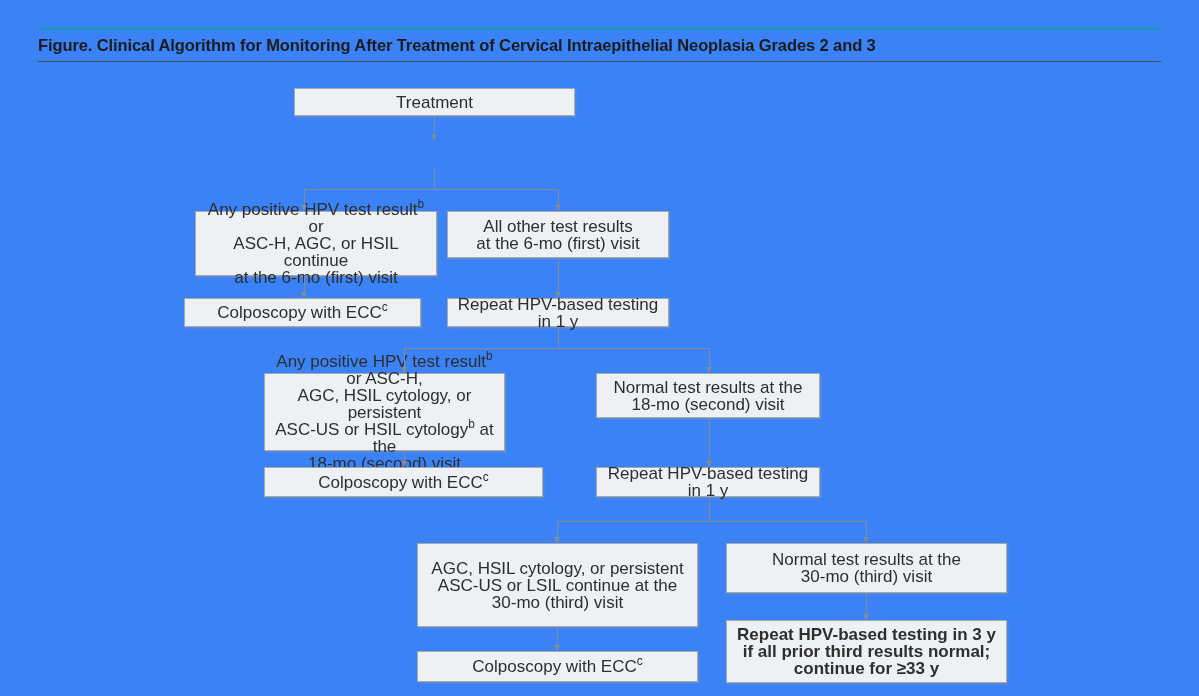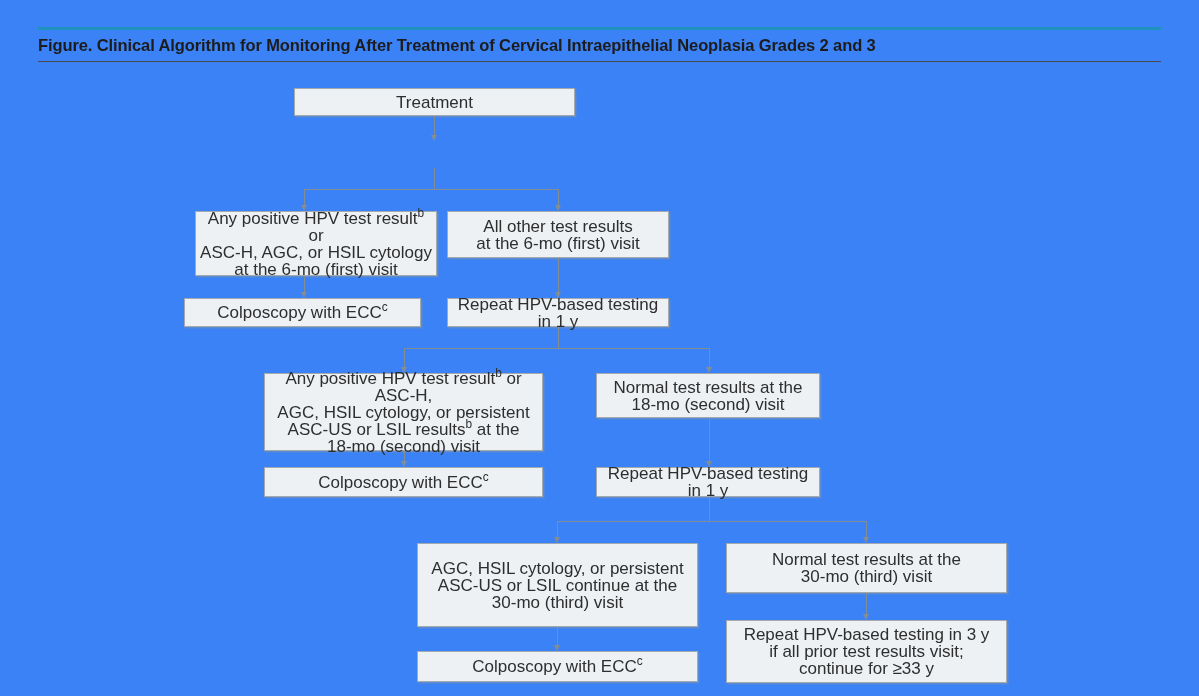--- a/index.html
+++ b/index.html
@@ -46,39 +46,39 @@
   <div class="figure-title">Figure. Clinical Algorithm for Monitoring After Treatment of Cervical Intraepithelial Neoplasia Grades 2 and 3</div>
   <div class="rule-dark"></div>
 
   <div class="node" style="left:294px;top:88px;width:281px;height:28px;">
     <div><span>Treatment</span></div>
   </div>
 
 
   <div class="node" style="left:184px;top:211px;width:242px;height:65px;margin-left:11px;">
     <div><span>Any positive HPV test result</span><sup>b</sup><span> or</span></div>
-    <div><span>ASC-H, AGC, or HSIL cytology</span></div>
+    <div><span>ASC-H, AGC, or HSIL continue</span></div>
     <div><span>at the 6-mo (first) visit</span></div>
   </div>
   <div class="node" style="left:447px;top:211px;width:222px;height:47px;">
     <div><span>All other test results</span></div>
     <div><span>at the 6-mo (first) visit</span></div>
   </div>
 
   <div class="node" style="left:184px;top:298px;width:237px;height:29px;">
     <div><span>Colposcopy with ECC</span><sup>c</sup></div>
   </div>
   <div class="node" style="left:447px;top:298px;width:222px;height:29px;">
     <div><span>Repeat HPV-based testing in 1 y</span></div>
   </div>
 
-  <div class="node" style="left:264px;top:373px;width:279px;height:78px;">
+  <div class="node" style="left:264px;top:373px;width:241px;height:78px;">
     <div><span>Any positive HPV test result</span><sup>b</sup><span> or ASC-H,</span></div>
     <div><span>AGC, HSIL cytology, or persistent</span></div>
-    <div><span>ASC-US or LSIL results</span><sup>b</sup><span> at the</span></div>
+    <div><span>ASC-US or HSIL cytology</span><sup>b</sup><span> at the</span></div>
     <div><span>18-mo (second) visit</span></div>
   </div>
   <div class="node" style="left:596px;top:373px;width:224px;height:45px;">
     <div><span>Normal test results at the</span></div>
     <div><span>18-mo (second) visit</span></div>
   </div>
 
   <div class="node" style="left:264px;top:467px;width:279px;height:30px;">
     <div><span>Colposcopy with ECC</span><sup>c</sup></div>
   </div>
@@ -92,23 +92,23 @@
     <div><span>30-mo (third) visit</span></div>
   </div>
   <div class="node" style="left:726px;top:543px;width:281px;height:50px;">
     <div><span>Normal test results at the</span></div>
     <div><span>30-mo (third) visit</span></div>
   </div>
 
   <div class="node" style="left:417px;top:651px;width:281px;height:31px;">
     <div><span>Colposcopy with ECC</span><sup>c</sup></div>
   </div>
-  <div class="node" style="left:726px;top:620px;width:281px;height:63px;">
+  <div class="node" style="left:726px;top:620px;width:281px;height:63px;font-weight:bold;">
     <div><span>Repeat HPV-based testing in 3 y</span></div>
-    <div><span>if all prior test results visit;</span></div>
+    <div><span>if all prior third results normal;</span></div>
     <div><span>continue for ≥33 y</span></div>
   </div>
 
   <div class="vline" style="left:434px;top:116px;height:19px;"></div>
   <div class="ah" style="left:430.5px;top:135px;"></div>
 
   <div class="vline" style="left:434px;top:168px;height:21px;"></div>
   <div class="hline" style="left:304px;top:189px;width:254px;"></div>
   <div class="vline" style="left:304px;top:189px;height:16px;"></div>
   <div class="ah" style="left:300.5px;top:205px;"></div>

